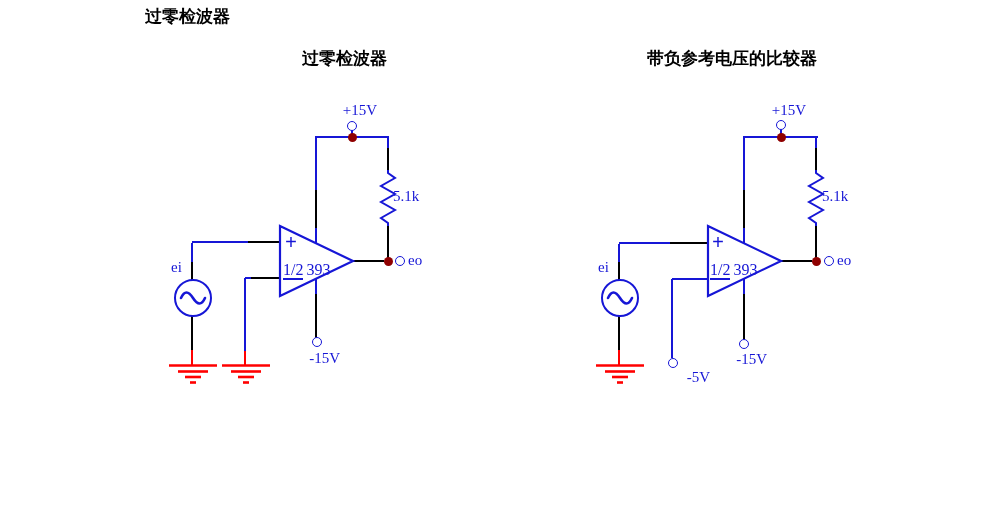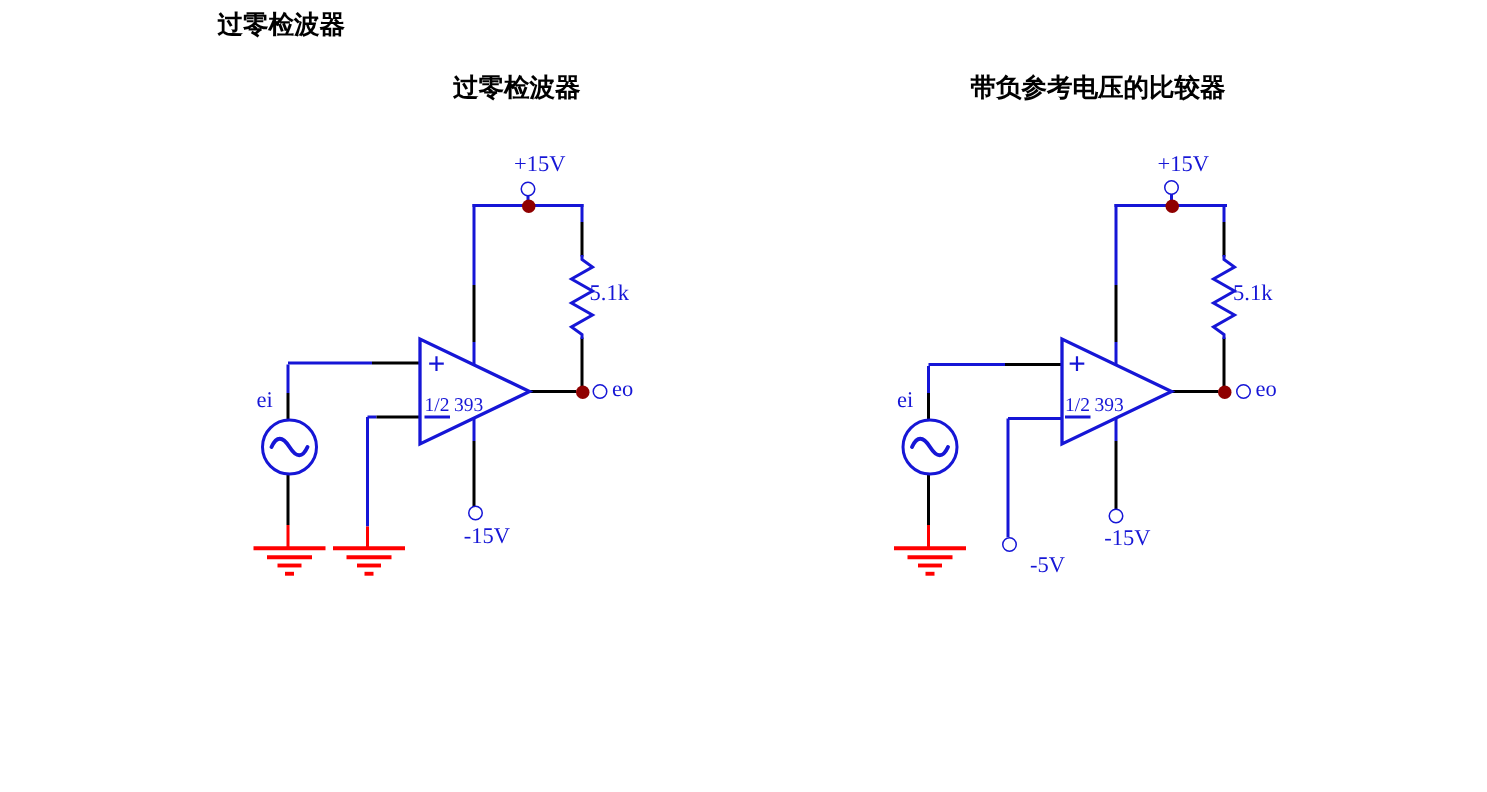--- a/index.html
+++ b/index.html
@@ -24,21 +24,21 @@
   .wire.v{width:2px;}
   .wire.blue{background:var(--wire-blue);}
   .wire.black{background:var(--wire-black);}
   .wire.red{background:var(--ground-red);}
   
   .junction{position:absolute;width:9px;height:9px;border-radius:50%;background:var(--junction-red);}
   .terminal{position:absolute;width:10px;height:10px;border-radius:50%;border:1.6px solid var(--wire-blue);background:var(--canvas-white);box-sizing:border-box;}
   
   .netlabel{position:absolute;color:var(--wire-blue);font-size:15px;line-height:16px;white-space:nowrap;}
   .center{text-align:right;}
-  .chip-label{position:absolute;color:var(--wire-blue);font-size:13px;line-height:14px;white-space:nowrap;}
+  .chip-label{position:absolute;color:var(--wire-blue);font-size:16px;line-height:14px;white-space:nowrap;}
   .chip-label .frac{border-bottom:2px solid var(--wire-blue);padding-bottom:0px;margin-right:3px;}
   .plus-sym{position:absolute;color:var(--wire-blue);font-size:21px;line-height:21px;font-weight:bold;}
   .title{position:absolute;color:var(--title-black);font-weight:bold;font-size:17px;line-height:19px;font-family:"Liberation Sans", sans-serif;white-space:nowrap;}
   svg{position:absolute;overflow:visible;}
   .tri{fill:var(--canvas-white);stroke:var(--wire-blue);stroke-width:2.2;}
   .res{fill:none;stroke:var(--wire-blue);stroke-width:2;}
   .srcc{fill:var(--canvas-white);stroke:var(--wire-blue);stroke-width:2;}
   .sine{fill:none;stroke:var(--wire-blue);stroke-width:2.6;stroke-linecap:round;}
   .gnd line{stroke:var(--ground-red);stroke-width:2.6;}
 </style>

